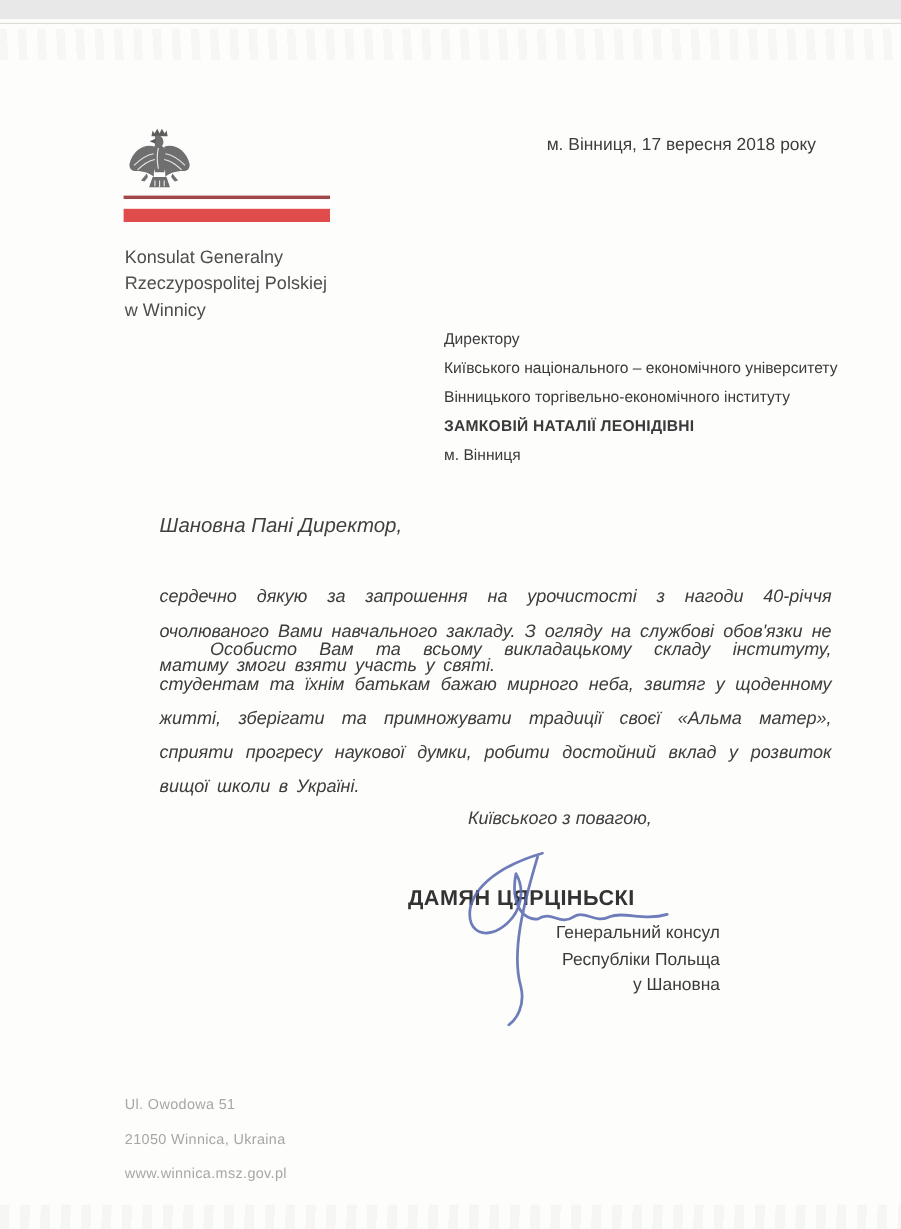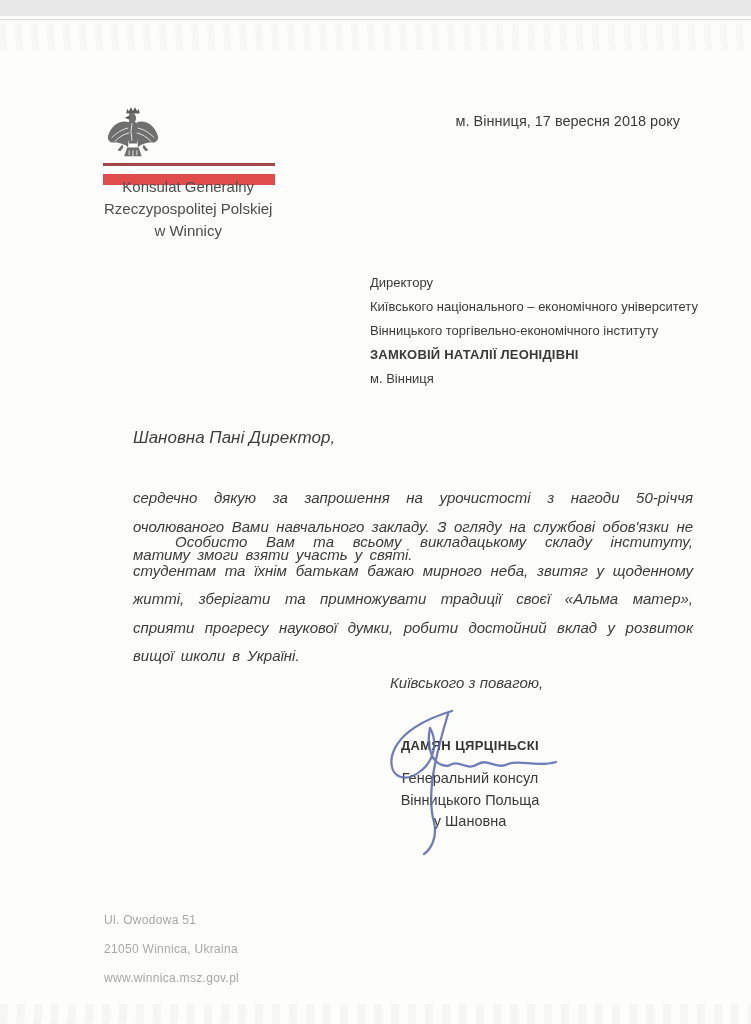--- a/index.html
+++ b/index.html
@@ -22,40 +22,40 @@
   .date{position:absolute;top:97px;left:380px;width:300px;text-align:right;
     font-size:14.5px;color:#3c3c3c;}
 
   .eagle{position:absolute;top:86px;left:103px;width:58px;height:58px;}
 
   .flag{position:absolute;top:147px;left:103px;width:172px;}
   .flag .line{height:3px;}
   .flag .white{height:8px;background:#ffffff;}
   .flag .red{height:11px;}
 
-  .org{position:absolute;top:160px;left:104px;font-size:15px;line-height:22px;color:#4d4d4d;text-align:center;}
+  .org{position:absolute;top:188px;left:104px;font-size:15px;line-height:22px;color:#4d4d4d;}
 
   .recipient{position:absolute;top:255px;left:370px;font-size:13px;line-height:24px;color:#3a3a3a;}
   .recipient .name{font-weight:bold;letter-spacing:.2px;}
 
   .salutation{position:absolute;top:412px;left:133px;
     font-style:italic;font-size:17px;color:#3f3f3f;}
 
   .body-par{position:absolute;left:133px;width:560px;
     font-style:italic;font-size:15px;line-height:28.5px;
     text-align:justify;word-spacing:3px;color:#3c3c3c;}
   .par1{top:468px;}
   .par2{top:512px;text-indent:42px;}
 
   .closing{position:absolute;top:658px;left:390px;
     font-style:italic;font-size:15px;color:#3f3f3f;}
 
-  .sig-name{position:absolute;top:722px;left:340px;width:260px;text-align:center;
-    font-weight:bold;font-size:13px;letter-spacing:.4px;color:#333;}
-  .sig-title{position:absolute;top:752px;left:340px;width:260px;text-align:center;
+  .sig-name{position:absolute;top:722px;left:340px;width:260px;
+    font-weight:bold;font-size:18px;letter-spacing:.4px;color:#333;}
+  .sig-title{position:absolute;top:752px;left:340px;width:260px;text-align:right;
     font-size:14.5px;line-height:21.5px;color:#3a3a3a;}
 
   .sig-ink{position:absolute;top:688px;left:378px;width:200px;height:160px;pointer-events:none;}
 
   .footer{position:absolute;top:897px;left:104px;font-size:12px;color:#a7a7a4;letter-spacing:.3px;}
   .footer div{margin-bottom:15px;}
 </style>
 </head>
 <body>
 
@@ -104,29 +104,29 @@
   <div class="recipient">
     <div>Директору</div>
     <div>Київського національного – економічного університету</div>
     <div>Вінницького торгівельно-економічного інституту</div>
     <div class="name">ЗАМКОВІЙ НАТАЛІЇ ЛЕОНІДІВНІ</div>
     <div>м. Вінниця</div>
   </div>
 
   <div class="salutation">Шановна Пані Директор,</div>
 
-  <div class="body-par par1">сердечно дякую за запрошення на урочистості з нагоди 50-річчя очолюваного Вами навчального закладу. З огляду на службові обов'язки не матиму змоги взяти участь у святі.</div>
+  <div class="body-par par1">сердечно дякую за запрошення на урочистості з нагоди 40-річчя очолюваного Вами навчального закладу. З огляду на службові обов'язки не матиму змоги взяти участь у святі.</div>
   <div class="body-par par2">Особисто Вам та всьому викладацькому складу інституту, студентам та їхнім батькам бажаю мирного неба, звитяг у щоденному житті, зберігати та примножувати традиції своєї «Альма матер», сприяти прогресу наукової думки, робити достойний вклад у розвиток вищої школи в Україні.</div>
 
   <div class="closing">Київського з повагою,</div>
 
   <div class="sig-name">ДАМЯН ЦЯРЦІНЬСКІ</div>
   <div class="sig-title">
     <div>Генеральний консул</div>
-    <div>Вінницького Польща</div>
+    <div>Республіки Польща</div>
     <div>у Шановна</div>
   </div>
 
   <svg class="sig-ink" viewBox="0 0 200 160">
     <g fill="none" stroke-linecap="round" stroke-linejoin="round" opacity="0.88">
       <path d="M74 7 C 50 14, 20 28, 14 52 C 10 74, 28 80, 44 66 C 56 56, 60 38, 52 24 C 48 44, 54 62, 70 62 C 82 54, 88 68, 100 60 C 110 54, 118 66, 130 60 C 142 55, 158 64, 178 58" stroke-width="2.3" stroke="#5b6cb0"></path>
       <path d="M70 10 C 58 50, 48 90, 56 118 C 60 134, 52 146, 46 150" stroke-width="2.3" stroke="#5b6cb0"></path>
     </g>
   </svg>
 

